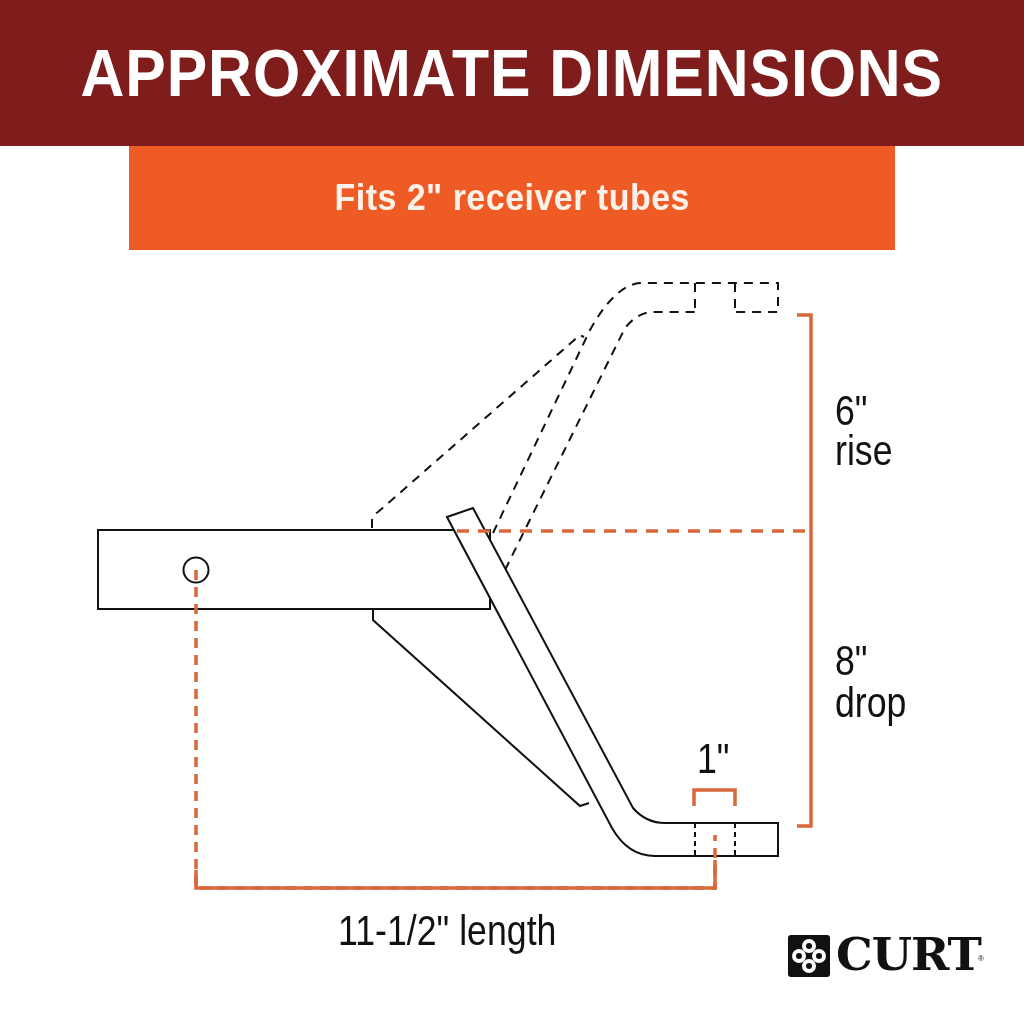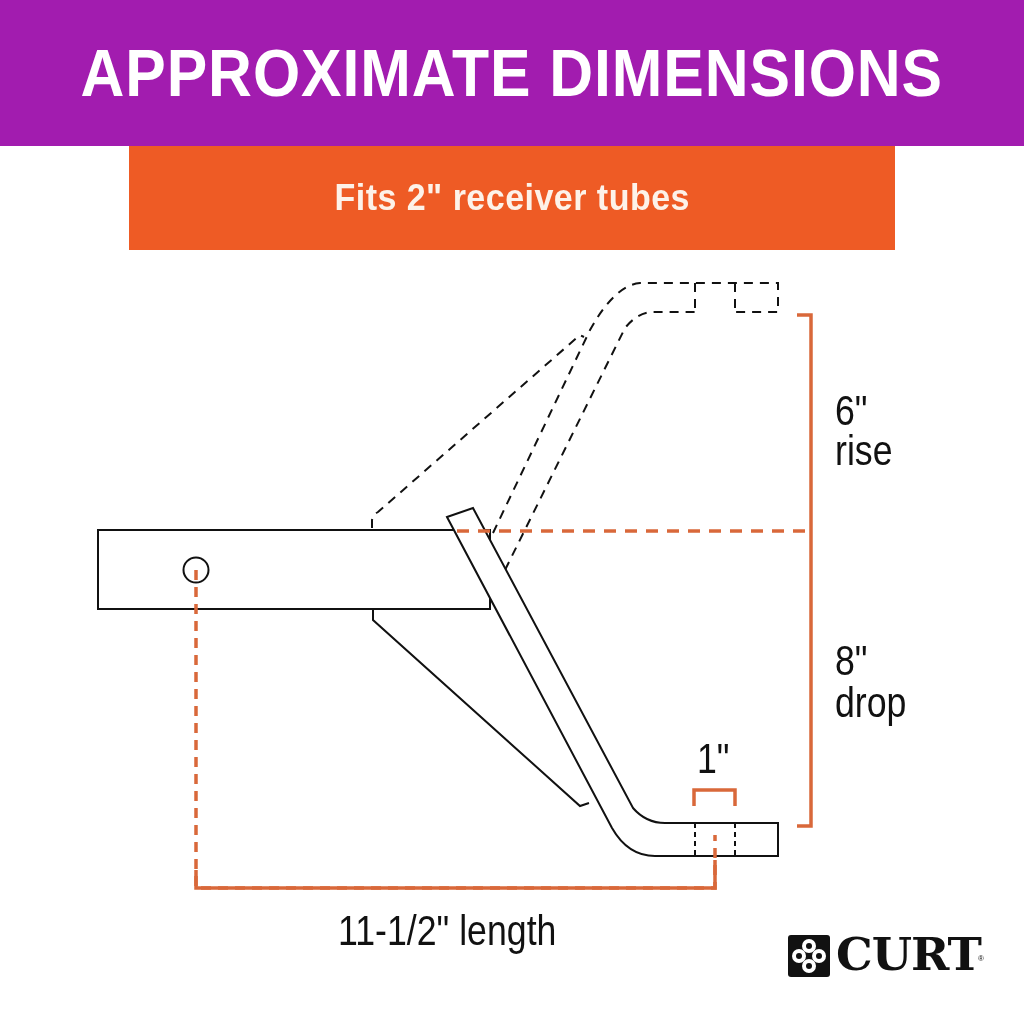--- a/index.html
+++ b/index.html
@@ -1,18 +1,18 @@
 <!DOCTYPE html>
 <html><head>
 <meta charset="utf-8">
 <style>
   html, body { margin: 0; padding: 0; background: #ffffff; }
   body { width: 1024px; height: 1024px; position: relative; overflow: hidden;
          font-family: "Liberation Sans", "DejaVu Sans", sans-serif; }
-  .header { position: absolute; left: 0; top: 0; width: 1024px; height: 146px; background: #a21caf;
+  .header { position: absolute; left: 0; top: 0; width: 1024px; height: 146px; background: #7f1d1d;
             display: flex; align-items: center; justify-content: center; }
   .header-title { color: #ffffff; font-weight: 700; font-size: 66px; letter-spacing: 1px;
                   transform: scaleX(0.92); white-space: nowrap; }
   .subband { position: absolute; left: 129px; top: 146px; width: 766px; height: 104px; background: #ee5b25;
              display: flex; align-items: center; justify-content: center; }
   .subband-text { color: #fdf2e9; font-weight: 700; font-size: 37px; letter-spacing: 0.5px; white-space: nowrap;
                   transform: scaleX(0.92); }
   svg.diagram { position: absolute; left: 0; top: 0; }
   .label { position: absolute; color: #111111; font-size: 42px; line-height: 46px; white-space: nowrap;
            transform-origin: left top; transform: scaleX(0.85); }

